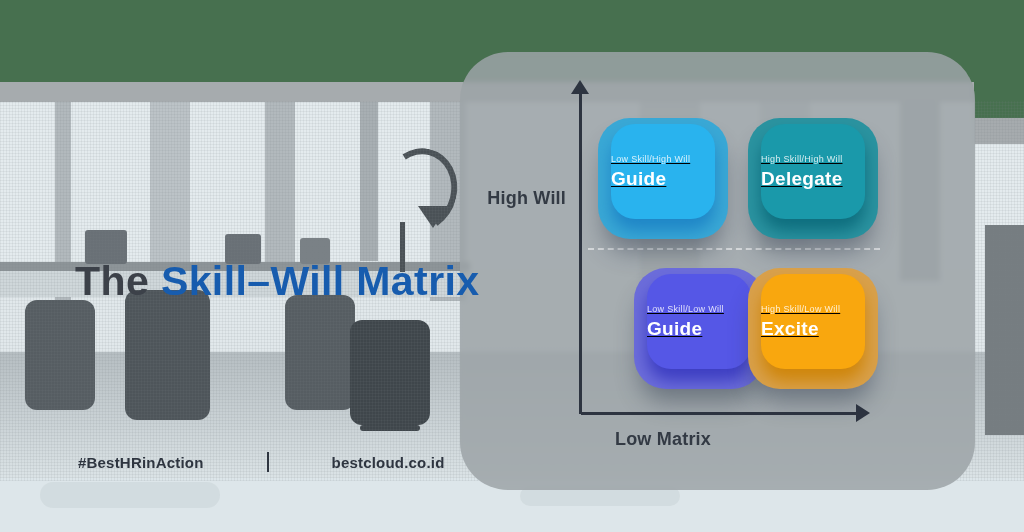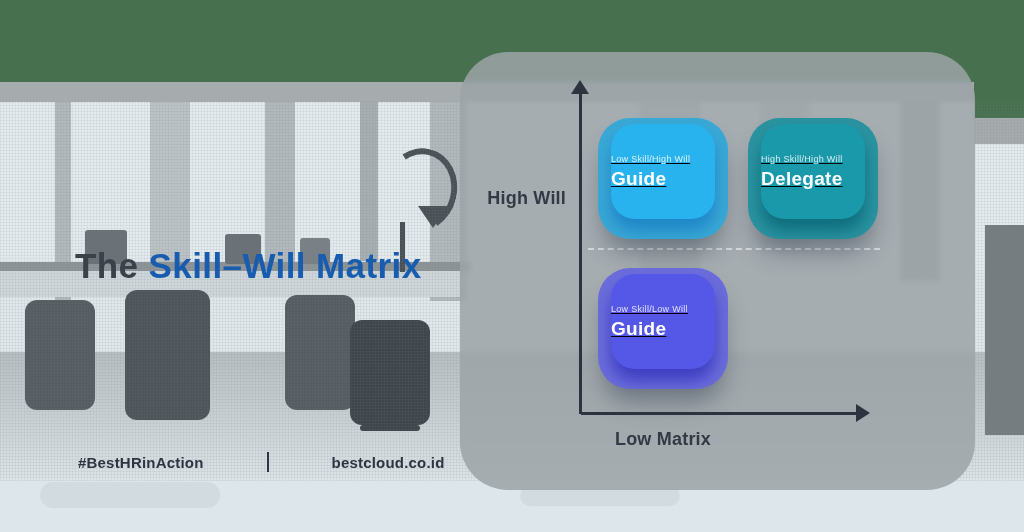--- a/index.html
+++ b/index.html
@@ -53,24 +53,24 @@
   .quad{width:130px;height:121px;border-radius:32px;overflow:hidden;
     background:var(--outer);box-shadow:0 18px 24px -6px rgba(40,50,72,0.45);}
   .quad-inner{position:absolute;left:13px;top:8px;right:13px;bottom:18px;border-radius:24px;
     background:var(--inner);box-shadow:0 12px 16px var(--shadow);
     display:flex;flex-direction:column;align-items:flex-start;justify-content:center;
     transform:translateY(-2px);text-decoration:underline;}
   .quad-tag{font-size:9px;color:rgba(255,255,255,0.82);letter-spacing:.3px;margin-bottom:4px;}
   .quad-name{font-size:19px;font-weight:bold;color:#ffffff;letter-spacing:.3px;}
   .quad-guide{left:598px;top:118px;}
   .quad-delegate{left:748px;top:118px;}
-  .quad-direct{left:598px;top:268px;}
+  .quad-direct{left:634px;top:268px;}
   .quad-excite{left:748px;top:268px;}
   
-  .title{left:75px;top:246px;font-size:35px;font-weight:bold;letter-spacing:.4px;
+  .title{left:75px;top:258px;font-size:41px;font-weight:bold;letter-spacing:.4px;
     color:#3c4149;white-space:nowrap;}
   .title .hl{color:#175cae;}
   
   .footer{left:78px;top:452px;display:flex;align-items:center;color:#2e3540;
     font-weight:bold;font-size:15px;letter-spacing:.2px;gap:41px;}
   .footer .sep{width:2px;height:20px;background:#2e3540;margin:0 22px;}
 </style>
 </head>
 <body>
 
@@ -131,20 +131,26 @@
       <div class="quad-tag">High Skill/High Will</div>
       <div class="quad-name">Delegate</div>
     </div>
   </div>
   <div class="abs quad quad-direct" style="--outer: #6c6dda; --inner: #5557e6; --shadow: #3d3ec2;">
     <div class="quad-inner">
       <div class="quad-tag">Low Skill/Low Will</div>
       <div class="quad-name">Guide</div>
     </div>
   </div>
+  <div class="abs quad quad-excite" style="--outer: #d8a04b; --inner: #f9a70e; --shadow: #cf860b;">
+    <div class="quad-inner">
+      <div class="quad-tag">High Skill/Low Will</div>
+      <div class="quad-name">Excite</div>
+    </div>
+  </div>
 
   <div class="abs title" style="color: rgb(60, 65, 73);"><span>The </span><span class="hl" style="color: rgb(23, 92, 174);">Skill–Will Matrix</span></div>
 
   <div class="abs footer">
     <span>#BestHRinAction</span>
     <span class="sep"></span>
     <span>bestcloud.co.id</span>
   </div>
 
 </div>

